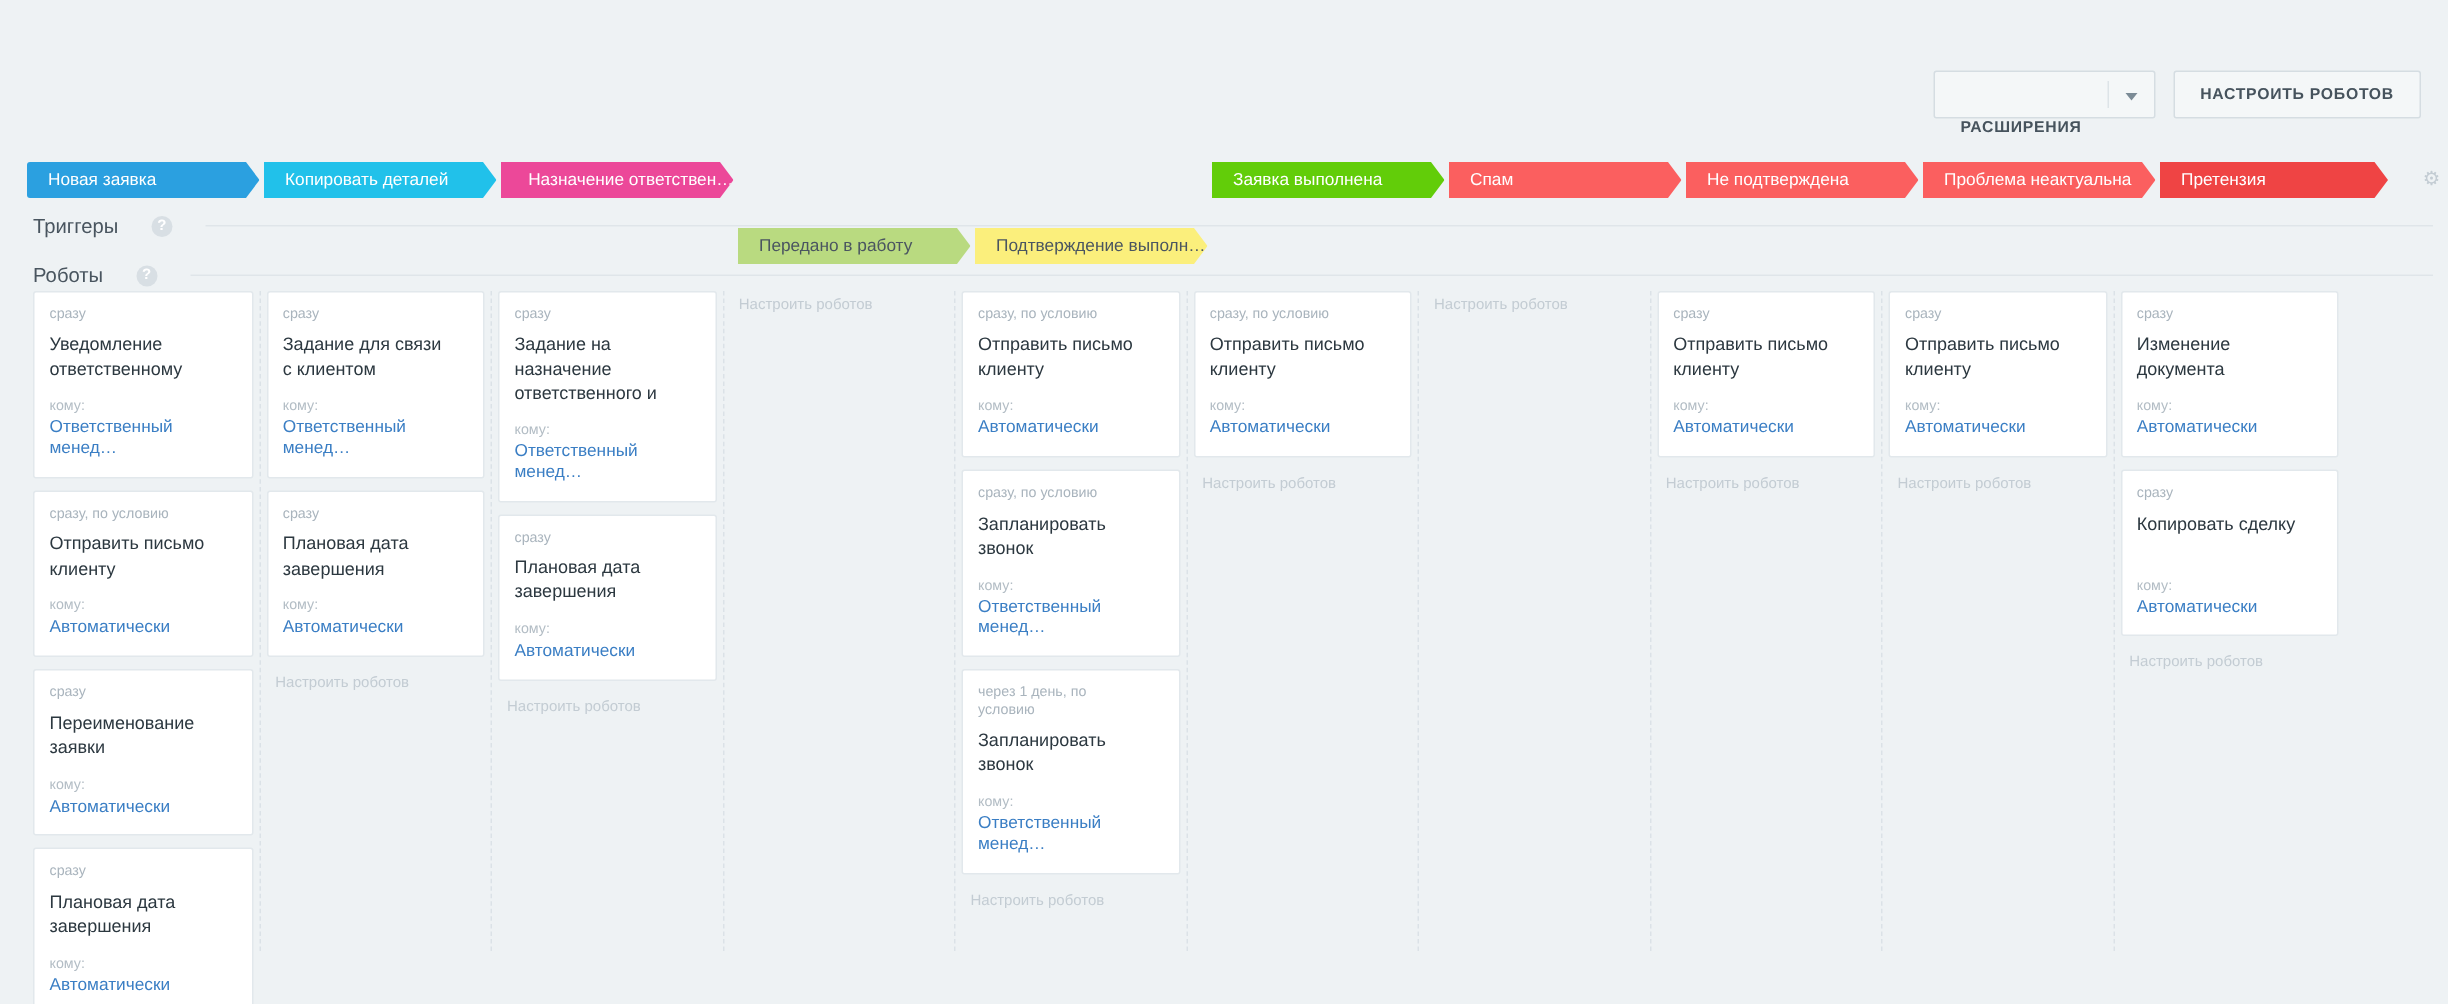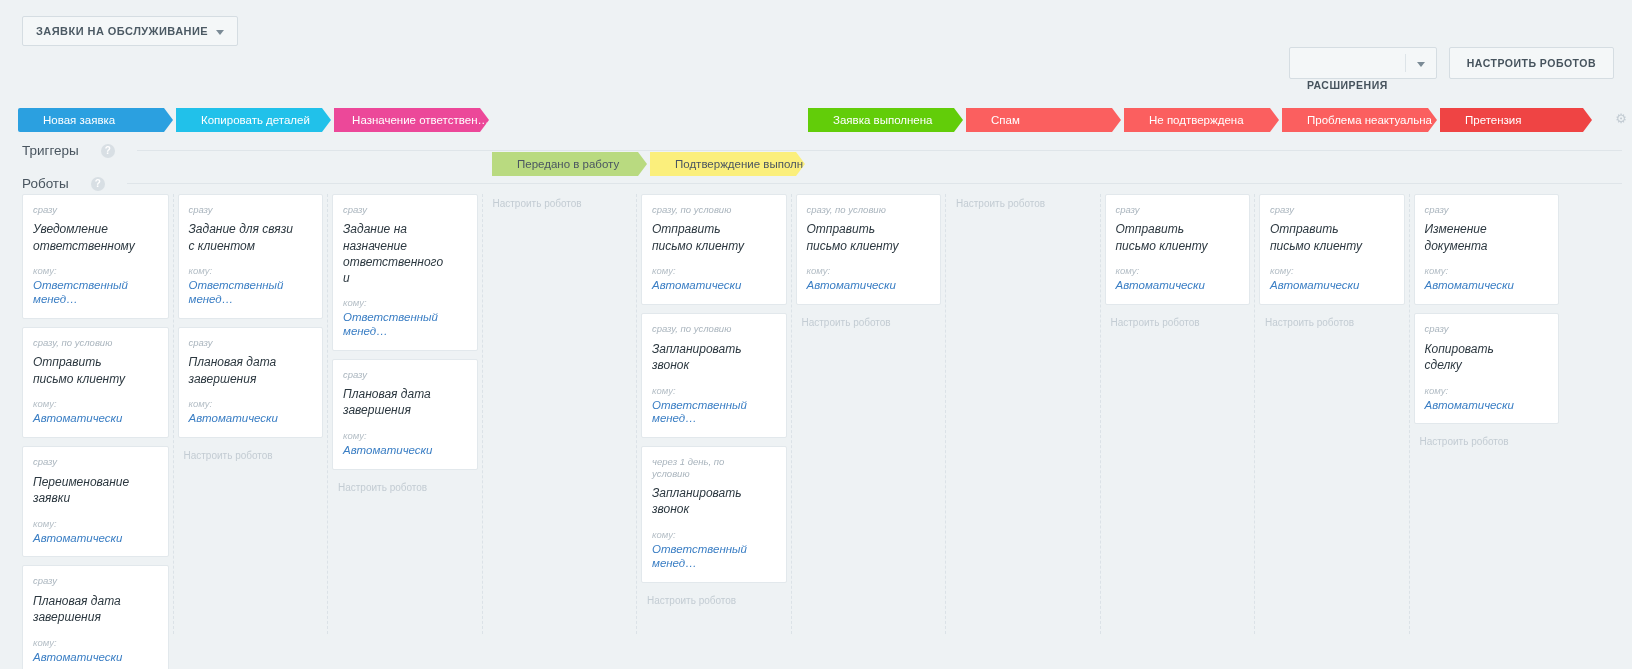--- a/index.html
+++ b/index.html
@@ -46,21 +46,21 @@
   .btn-plain { padding: 0 17px; }
 
   
   .stages {
     position: absolute; left: 18px; top: 108px;
     display: flex; height: 24px;
   }
   .stage {
     position: relative; height: 24px;
     display: flex; align-items: center;
-    padding-left: 25px;
+    padding-left: 14px;
     font-size: 11.5px; color: #fff;
     white-space: nowrap; overflow: hidden; cursor: pointer;
     margin-right: 3px;
     clip-path: polygon(0 0, calc(100% - 9px) 0, 100% 50%, calc(100% - 9px) 100%, 0 100%);
   }
   .stage:first-child { border-radius: 2px 0 0 2px; }
   .stage.dark-text { color: #4a5560; margin-top: 44px; }
 
   .stages-gear {
     position: absolute; right: 4px; top: 112px;
@@ -93,42 +93,38 @@
     position: relative; min-height: 440px;
     border-left: 1px dashed #dbe2e7;
     padding: 0 4px;
   }
   .col:first-child { border-left: none; }
 
   .card {
     background: #fff; border: 1px solid #e2e8ec; border-radius: 2px;
     padding: 9px 26px 11px 10px;
     margin-bottom: 8px; min-height: 98px;
-    cursor: pointer; position: relative; font-style: italic;
+    cursor: pointer; position: relative;
   }
   .card .when { font-size: 9.5px; color: #a9b4bd; margin-bottom: 6px; line-height: 1.2; }
   .card .title { font-size: 12px; color: #2c3840; line-height: 1.35; min-height: 33px; }
   .card .to-lbl { font-size: 9.5px; color: #b3bdc5; margin-top: 11px; margin-bottom: 3px; }
   .card .to-val { font-size: 11.5px; color: #3a7ec4; line-height: 1.2; }
 
   .placeholder {
     font-size: 10px; color: #c3ccd3;
     padding: 4px 6px 0 6px;
     cursor: pointer; user-select: none;
   }
 </style>
 </head>
 <body>
 
 <div class="topbar">
 
-  <div class="entity-select">
-    <span>ЗАЯВКИ НА ОБСЛУЖИВАНИЕ</span>
-    <span class="caret-dn"></span>
-  </div>
 
   <div class="top-right">
     <div class="btn-outline btn-split">
       <span class="lbl">РАСШИРЕНИЯ</span>
       <span class="divider"></span>
       <span class="arw">
         <span class="caret-dn"></span>
       </span>
     </div>
     <div class="btn-outline btn-plain">

